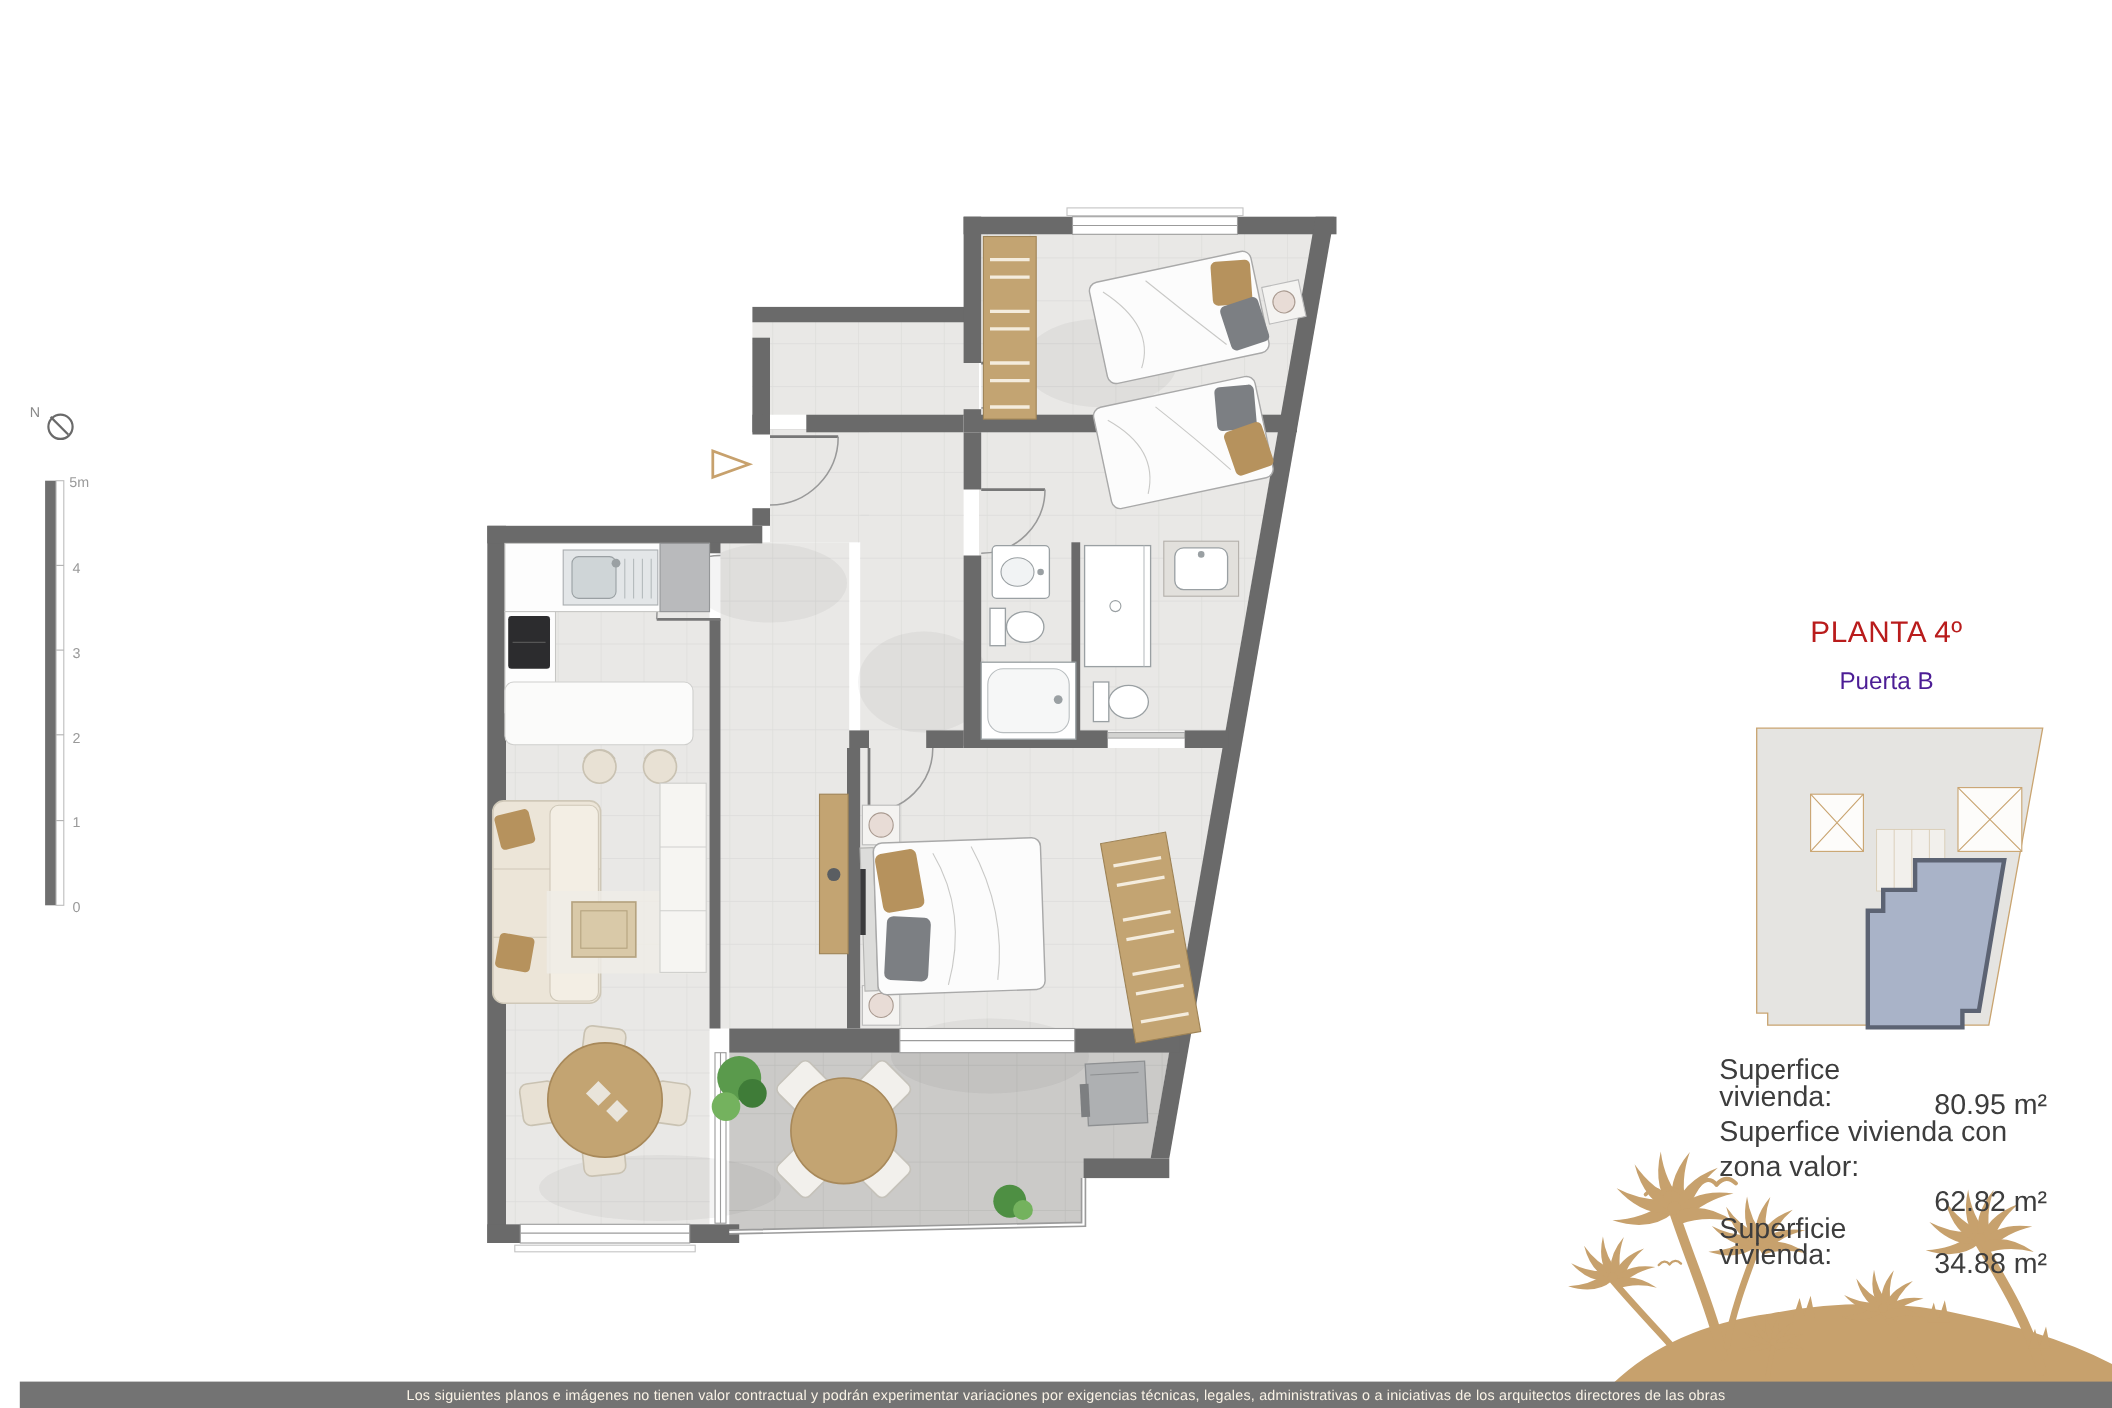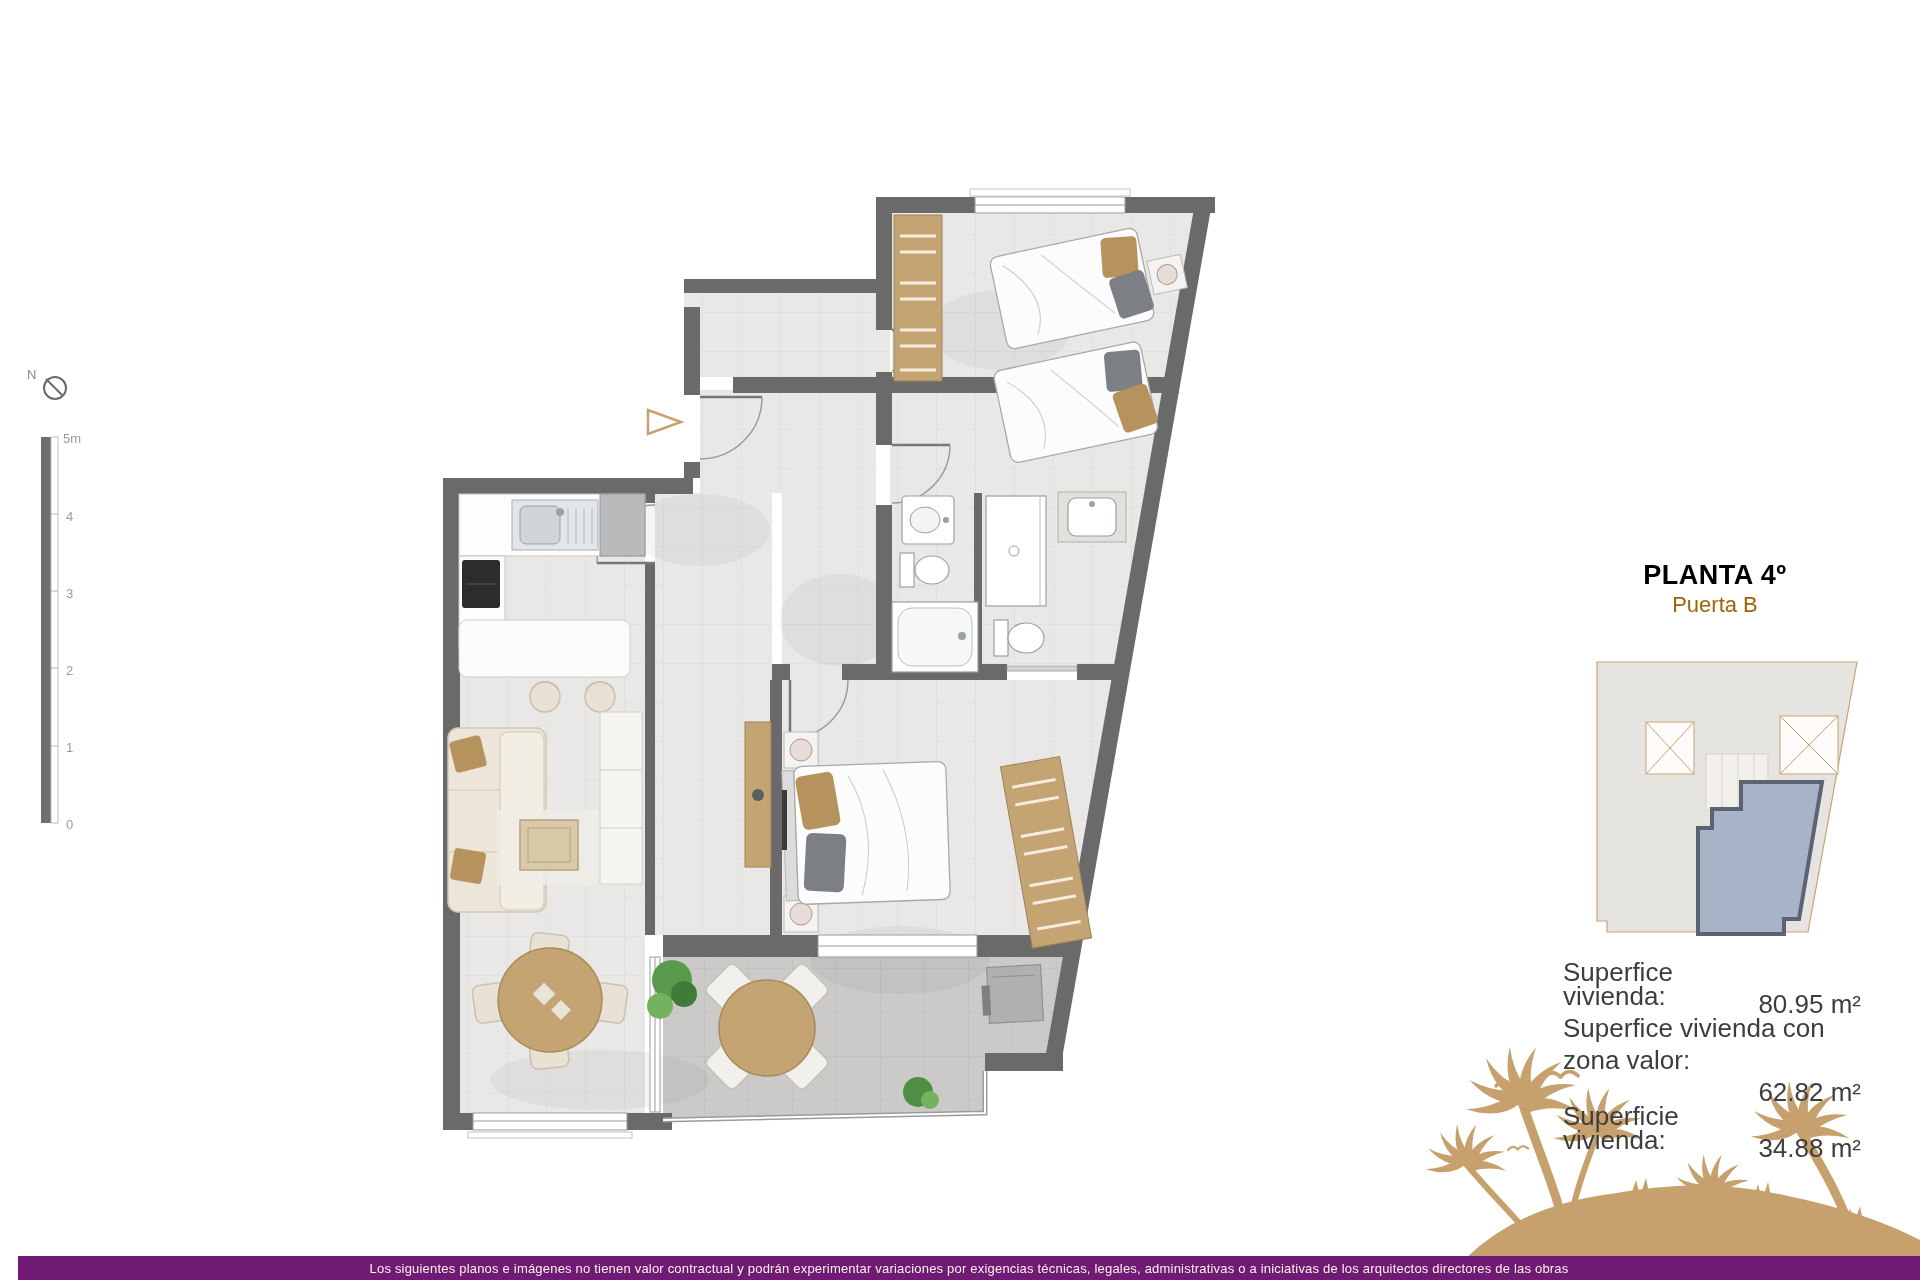--- a/index.html
+++ b/index.html
@@ -1,25 +1,25 @@
 <!DOCTYPE html>
 <html><head>
 <meta charset="utf-8">
 <style>
   html,body{margin:0;padding:0;background:#ffffff;}
   .canvas{position:relative;width:1920px;height:1280px;background:#ffffff;overflow:hidden;
           font-family:"Liberation Sans",sans-serif;}
   svg{position:absolute;left:0;top:0;}
   .title-block{position:absolute;left:1555px;top:560px;width:320px;text-align:center;}
-  .title-main{font-size:27px;font-weight:bold;color:#000000;letter-spacing:.5px;}
-  .title-sub{font-size:22px;color:#a16207;margin-top:1px;}
+  .title-main{font-size:27px;font-weight:normal;color:#b91c1c;letter-spacing:.5px;}
+  .title-sub{font-size:22px;color:#4c1d95;margin-top:15px;}
   .surface-block{position:absolute;left:1563px;top:960px;width:298px;font-size:26px;color:#3d3d3d;}
   .surface-row{display:flex;justify-content:space-between;line-height:24px;}
   .surface-row .val{white-space:nowrap;margin-top:32px;}
-  .footer-bar{position:absolute;left:18px;top:1256px;width:1902px;height:24px;background:#701a75;
+  .footer-bar{position:absolute;left:18px;top:1256px;width:1902px;height:24px;background:#737373;
               display:flex;align-items:center;justify-content:center;}
   .footer-bar span{font-size:13px;color:#faf3e6;letter-spacing:.2px;}
 </style>
 </head>
 <body>
 
 <div class="canvas">
 
 <svg width="1920" height="1280" viewBox="0 0 1920 1280">
   <defs>

